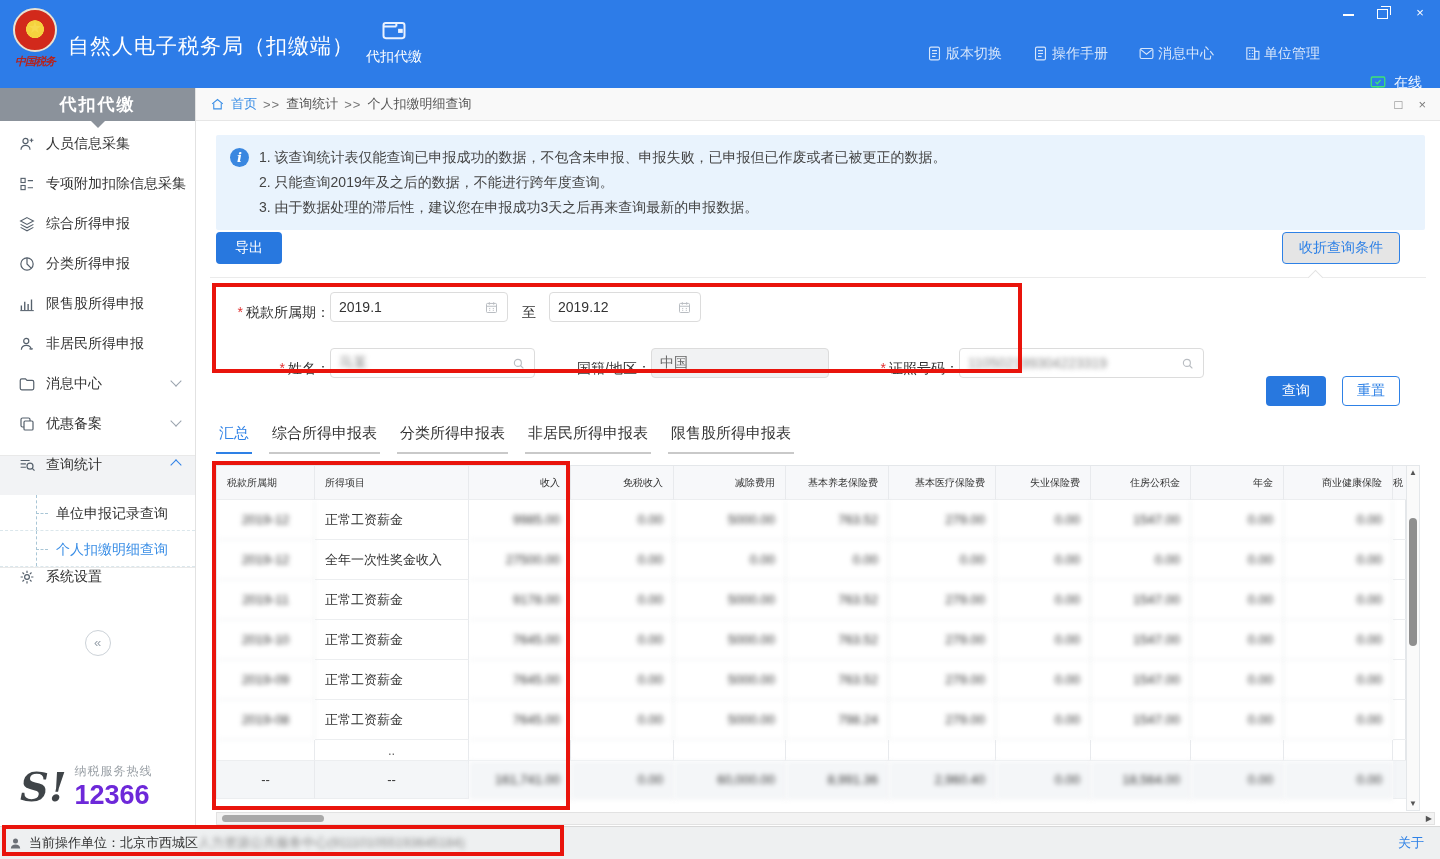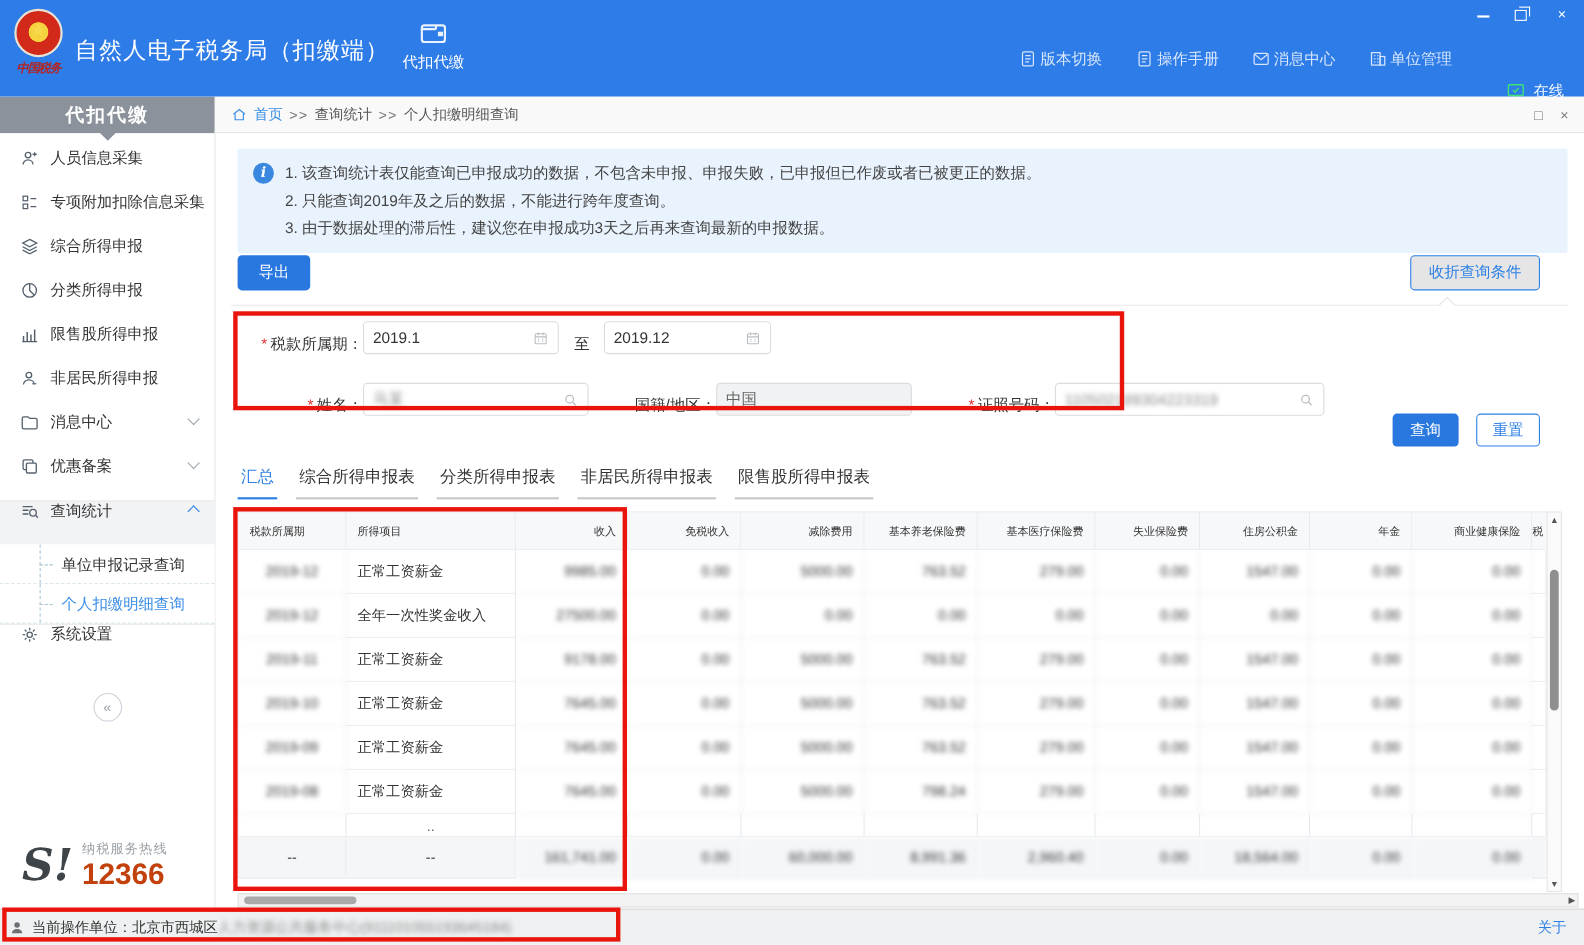--- a/index.html
+++ b/index.html
@@ -54,21 +54,21 @@
   .submenu-item::before { content:""; position:absolute; left:36px; top:0; bottom:0; border-left:1px dashed #a9c6d6; }
   .submenu-item::after { content:""; position:absolute; left:36px; top:50%; width:12px; border-top:1px dashed #a9c6d6; }
   .submenu-item.active { color:#3a8ee6; }
   .collapse-wrap { margin-top:22px; text-align:center; }
   .collapse-btn { display:inline-block; width:26px; height:26px; line-height:24px; border:1px solid #ccd2d8;
     border-radius:50%; color:#9aa3ad; font-size:13px; cursor:pointer; background:#fff; }
   .hotline { position:absolute; left:20px; bottom:16px; display:flex; align-items:center; gap:8px; }
   .hotline-glyph { font-size:40px; font-weight:bold; font-style:italic; color:#3f4448;
     font-family:"DejaVu Serif",serif; line-height:44px; }
   .hotline-label { font-size:12px; color:#9aa0a6; letter-spacing:1px; }
-  .hotline-number { font-size:27px; font-weight:bold; color:#c2410c; line-height:30px; }
+  .hotline-number { font-size:27px; font-weight:bold; color:#6d28d9; line-height:30px; }
 
   
   .content { position:absolute; left:196px; top:88px; width:1244px; height:738px; background:#fff; }
   .breadcrumb-bar { position:absolute; left:0; top:0; right:0; height:33px; background:#f9f9f9;
     border-bottom:1px solid #e6e6e6; display:flex; align-items:center; padding:0 14px; font-size:13px; color:#555; gap:6px; }
   .breadcrumb-bar .ic { width:15px; height:15px; color:#3a8ee6; }
   .bc-home { color:#3a8ee6; cursor:pointer; }
   .bc-sep { color:#777; letter-spacing:1px; }
   .pane-controls { margin-left:auto; display:flex; gap:16px; color:#7c7c7c; font-size:13px; }
   .pane-controls span { cursor:pointer; }

